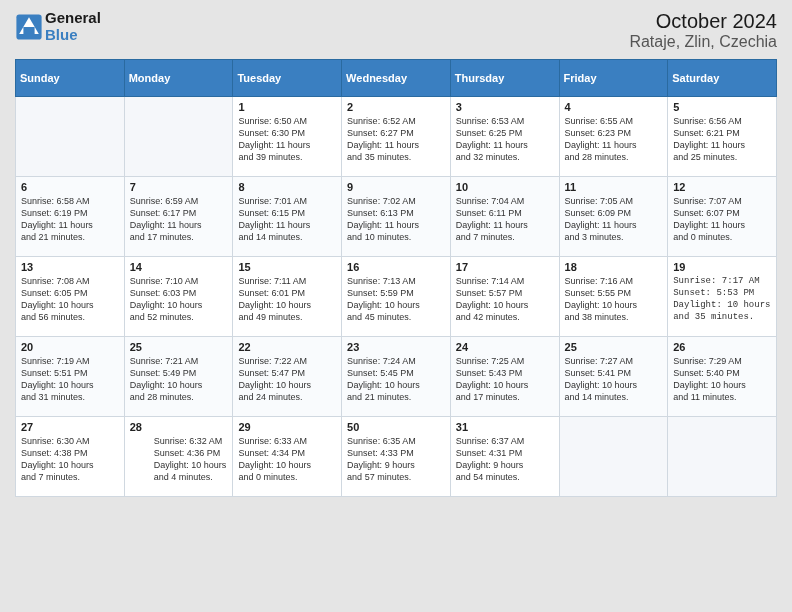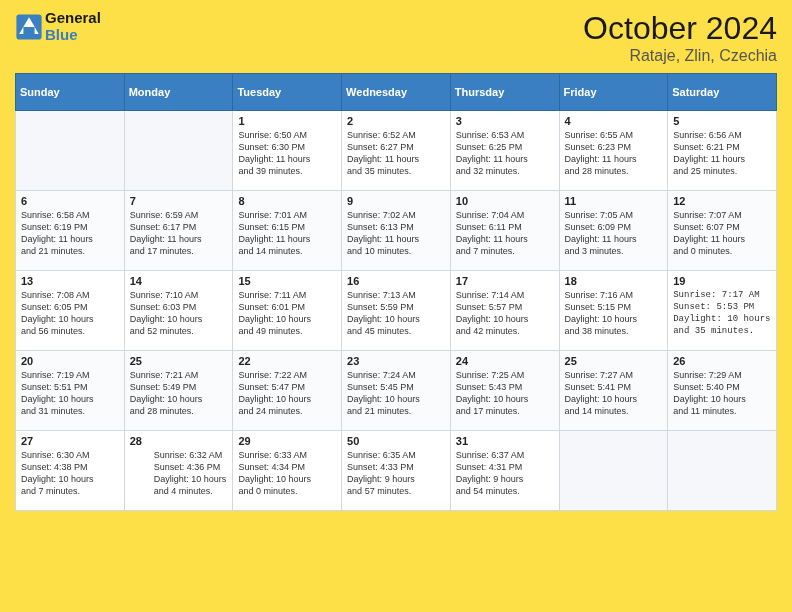--- a/index.html
+++ b/index.html
@@ -5,21 +5,21 @@
     * { box-sizing: border-box; margin: 0; padding: 0; }
     body {
       font-family: Arial, sans-serif;
       background: #fff;
       width: 792px;
       min-height: 612px;
     }
     .page {
       width: 792px;
       min-height: 612px;
-      background: #fde047;
+      background: #e5e5e5;
       padding: 10px 15px;
     }
     .header {
       display: flex;
       justify-content: space-between;
       align-items: flex-start;
       margin-bottom: 8px;
     }
     .logo {
       display: flex;
@@ -27,21 +27,21 @@
     }
     .logo-icon {
       width: 28px;
       height: 28px;
       margin-right: 2px;
     }
     .title-block {
       text-align: right;
     }
     .month-title {
-      font-size: 32px;
+      font-size: 20px;
       font-weight: normal;
       color: #1a1a1a;
     }
     .location {
       font-size: 16px;
       color: #555;
     }
     table {
       width: 100%;
       border-collapse: collapse;
@@ -240,21 +240,21 @@
           <td>
             <span class="day-num">17</span>
             <div class="day-info" style="white-space: pre-line;">Sunrise: 7:14 AM
 Sunset: 5:57 PM
 Daylight: 10 hours
 and 42 minutes.</div>
           </td>
           <td>
             <span class="day-num">18</span>
             <div class="day-info" style="white-space: pre-line;">Sunrise: 7:16 AM
-Sunset: 5:15 PM
+Sunset: 5:55 PM
 Daylight: 10 hours
 and 38 minutes.</div>
           </td>
           <td>
             <span class="day-num">19</span>
             <div class="day-info" style="white-space: pre-line; font-family: Liberation Mono, monospace;">Sunrise: 7:17 AM
 Sunset: 5:53 PM
 Daylight: 10 hours
 and 35 minutes.</div>
           </td>

